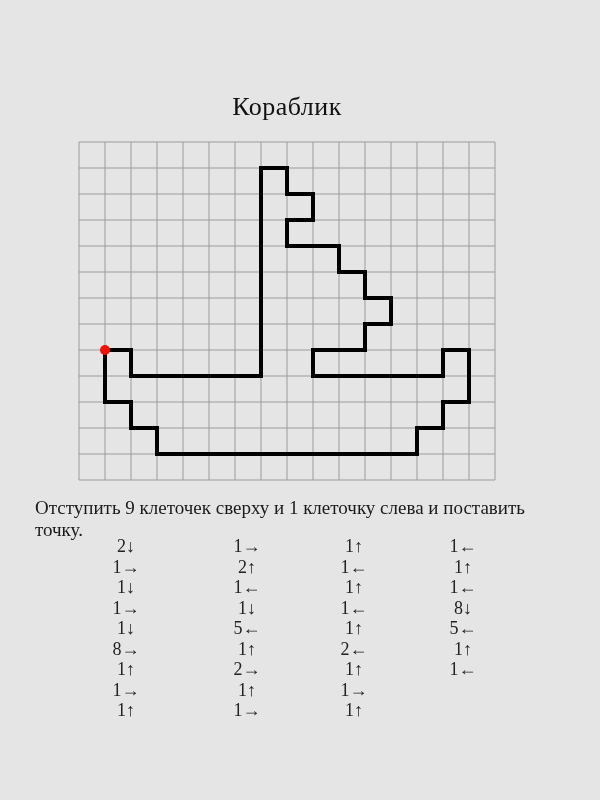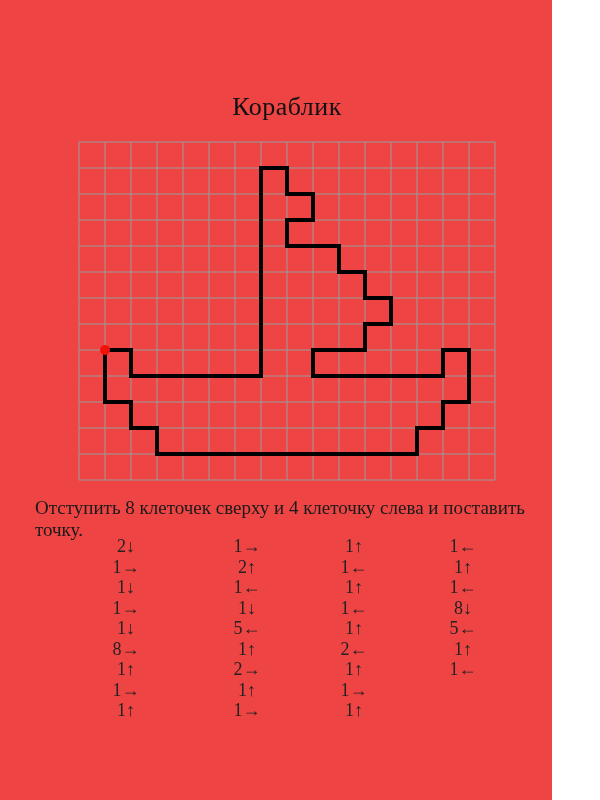--- a/index.html
+++ b/index.html
@@ -1,20 +1,20 @@
 <!DOCTYPE html>
 <html><head>
 <meta charset="utf-8">
 <style>
   html, body { margin: 0; padding: 0; background: #ffffff; }
   .page {
     position: relative;
-    width: 552px;
+    width: 600px;
     height: 800px;
-    background: #ef4444;
+    background: #e5e5e5;
     font-family: "Liberation Serif", "DejaVu Serif", serif;
     overflow: hidden;
   }
   .title {
     position: absolute;
     left: 79px;
     top: 92px;
     width: 416px;
     text-align: center;
     font-size: 26px;
@@ -88,21 +88,21 @@
         <line x1="5" y1="239" x2="421" y2="239" stroke="#9b9b9b" stroke-width="1"></line>
         <line x1="5" y1="265" x2="421" y2="265" stroke="#9b9b9b" stroke-width="1"></line>
         <line x1="5" y1="291" x2="421" y2="291" stroke="#9b9b9b" stroke-width="1"></line>
         <line x1="5" y1="317" x2="421" y2="317" stroke="#9b9b9b" stroke-width="1"></line>
         <line x1="5" y1="343" x2="421" y2="343" stroke="#9b9b9b" stroke-width="1"></line>
         <path d="M 31 213 L 31 265 L 57 265 L 57 291 L 83 291 L 83 317 L 343 317 L 343 291 L 369 291 L 369 265 L 395 265 L 395 213 L 369 213 L 369 239 L 239 239 L 239 213 L 291 213 L 291 187 L 317 187 L 317 161 L 291 161 L 291 135 L 265 135 L 265 109 L 213 109 L 213 83 L 239 83 L 239 57 L 213 57 L 213 31 L 187 31 L 187 239 L 57 239 L 57 213 L 31 213 Z" fill="none" stroke="#000000" stroke-width="4" stroke-linejoin="miter"></path>
         <circle cx="31" cy="213" r="5" fill="#ee1208"></circle>
       </svg>
   </div>
 
-  <div class="instruction">Отступить 8 клеточек сверху и 4 клеточку слева и поставить точку.</div>
+  <div class="instruction">Отступить 9 клеточек сверху и 1 клеточку слева и поставить точку.</div>
 
   <div class="steps-col col-1">
       <div class="step">2↓</div>
       <div class="step">1→</div>
       <div class="step">1↓</div>
       <div class="step">1→</div>
       <div class="step">1↓</div>
       <div class="step">8→</div>
       <div class="step">1↑</div>
       <div class="step">1→</div>

